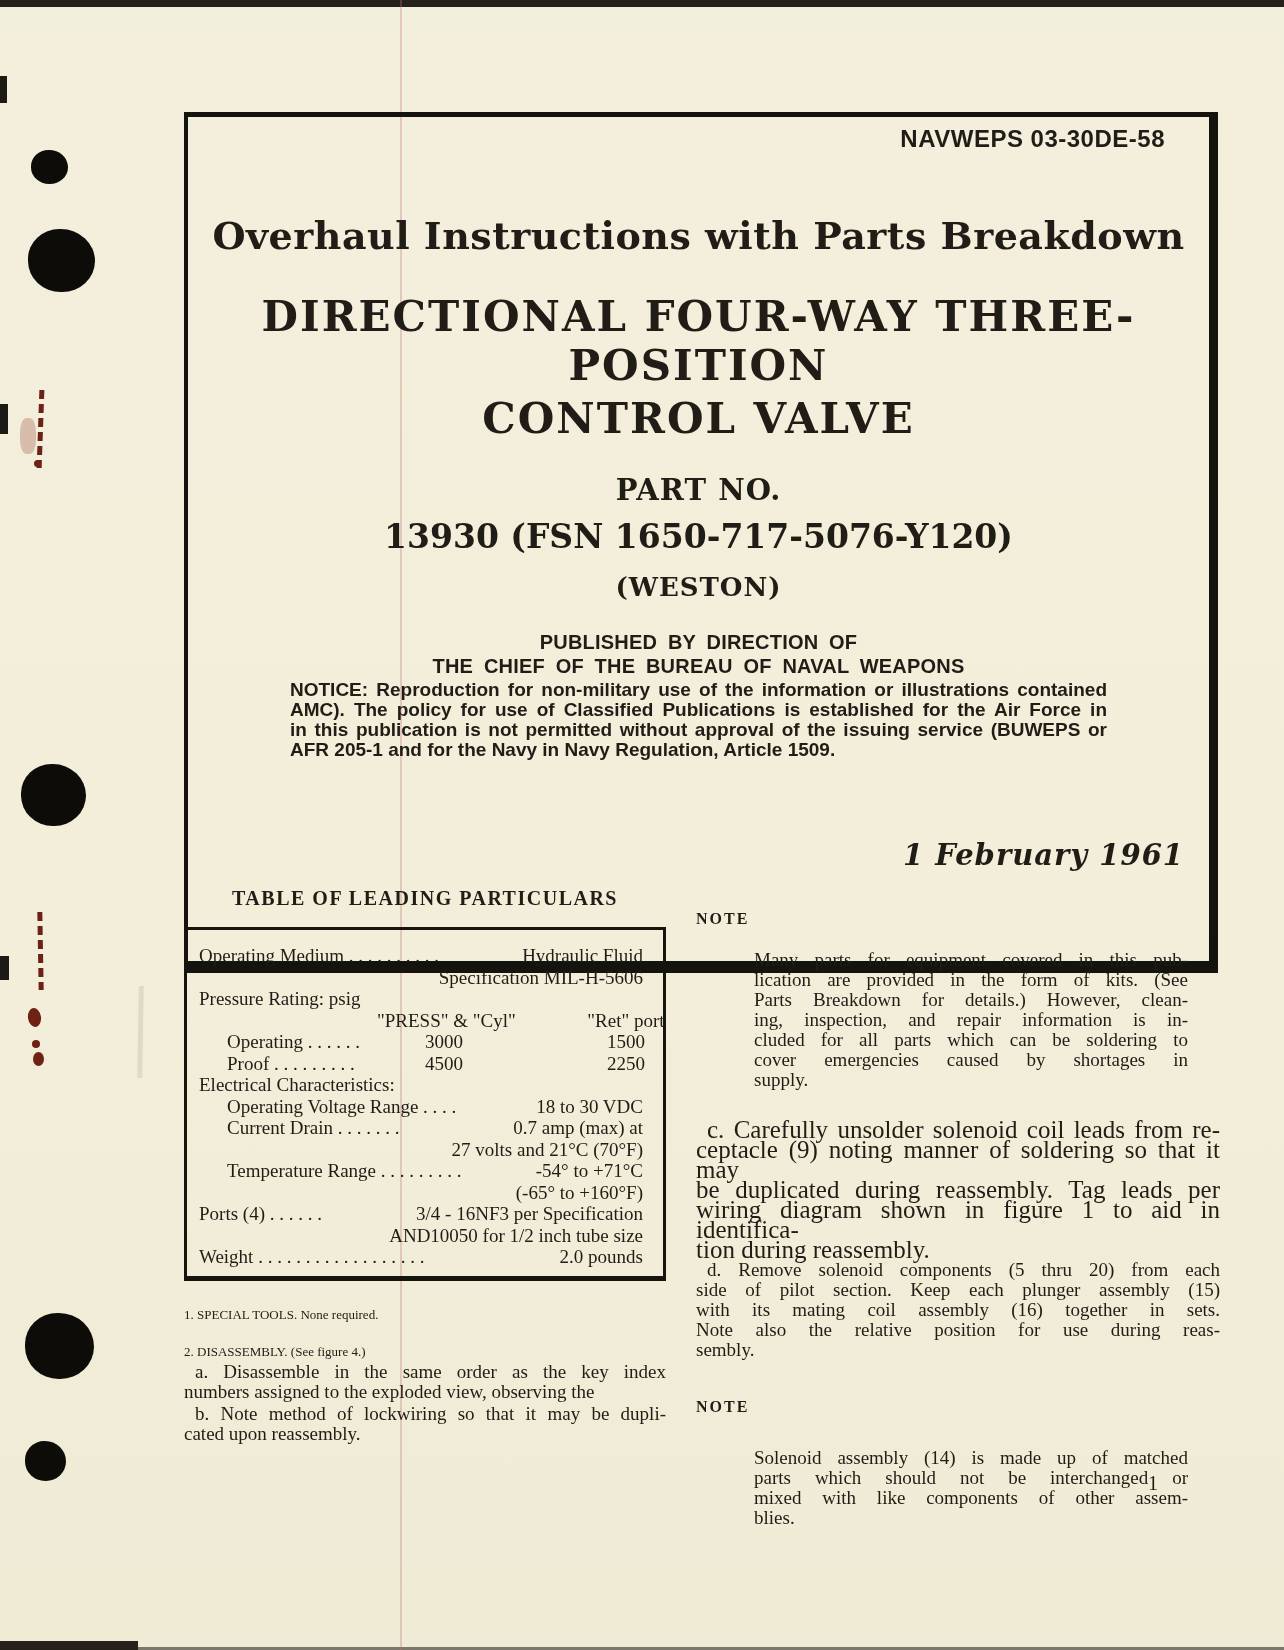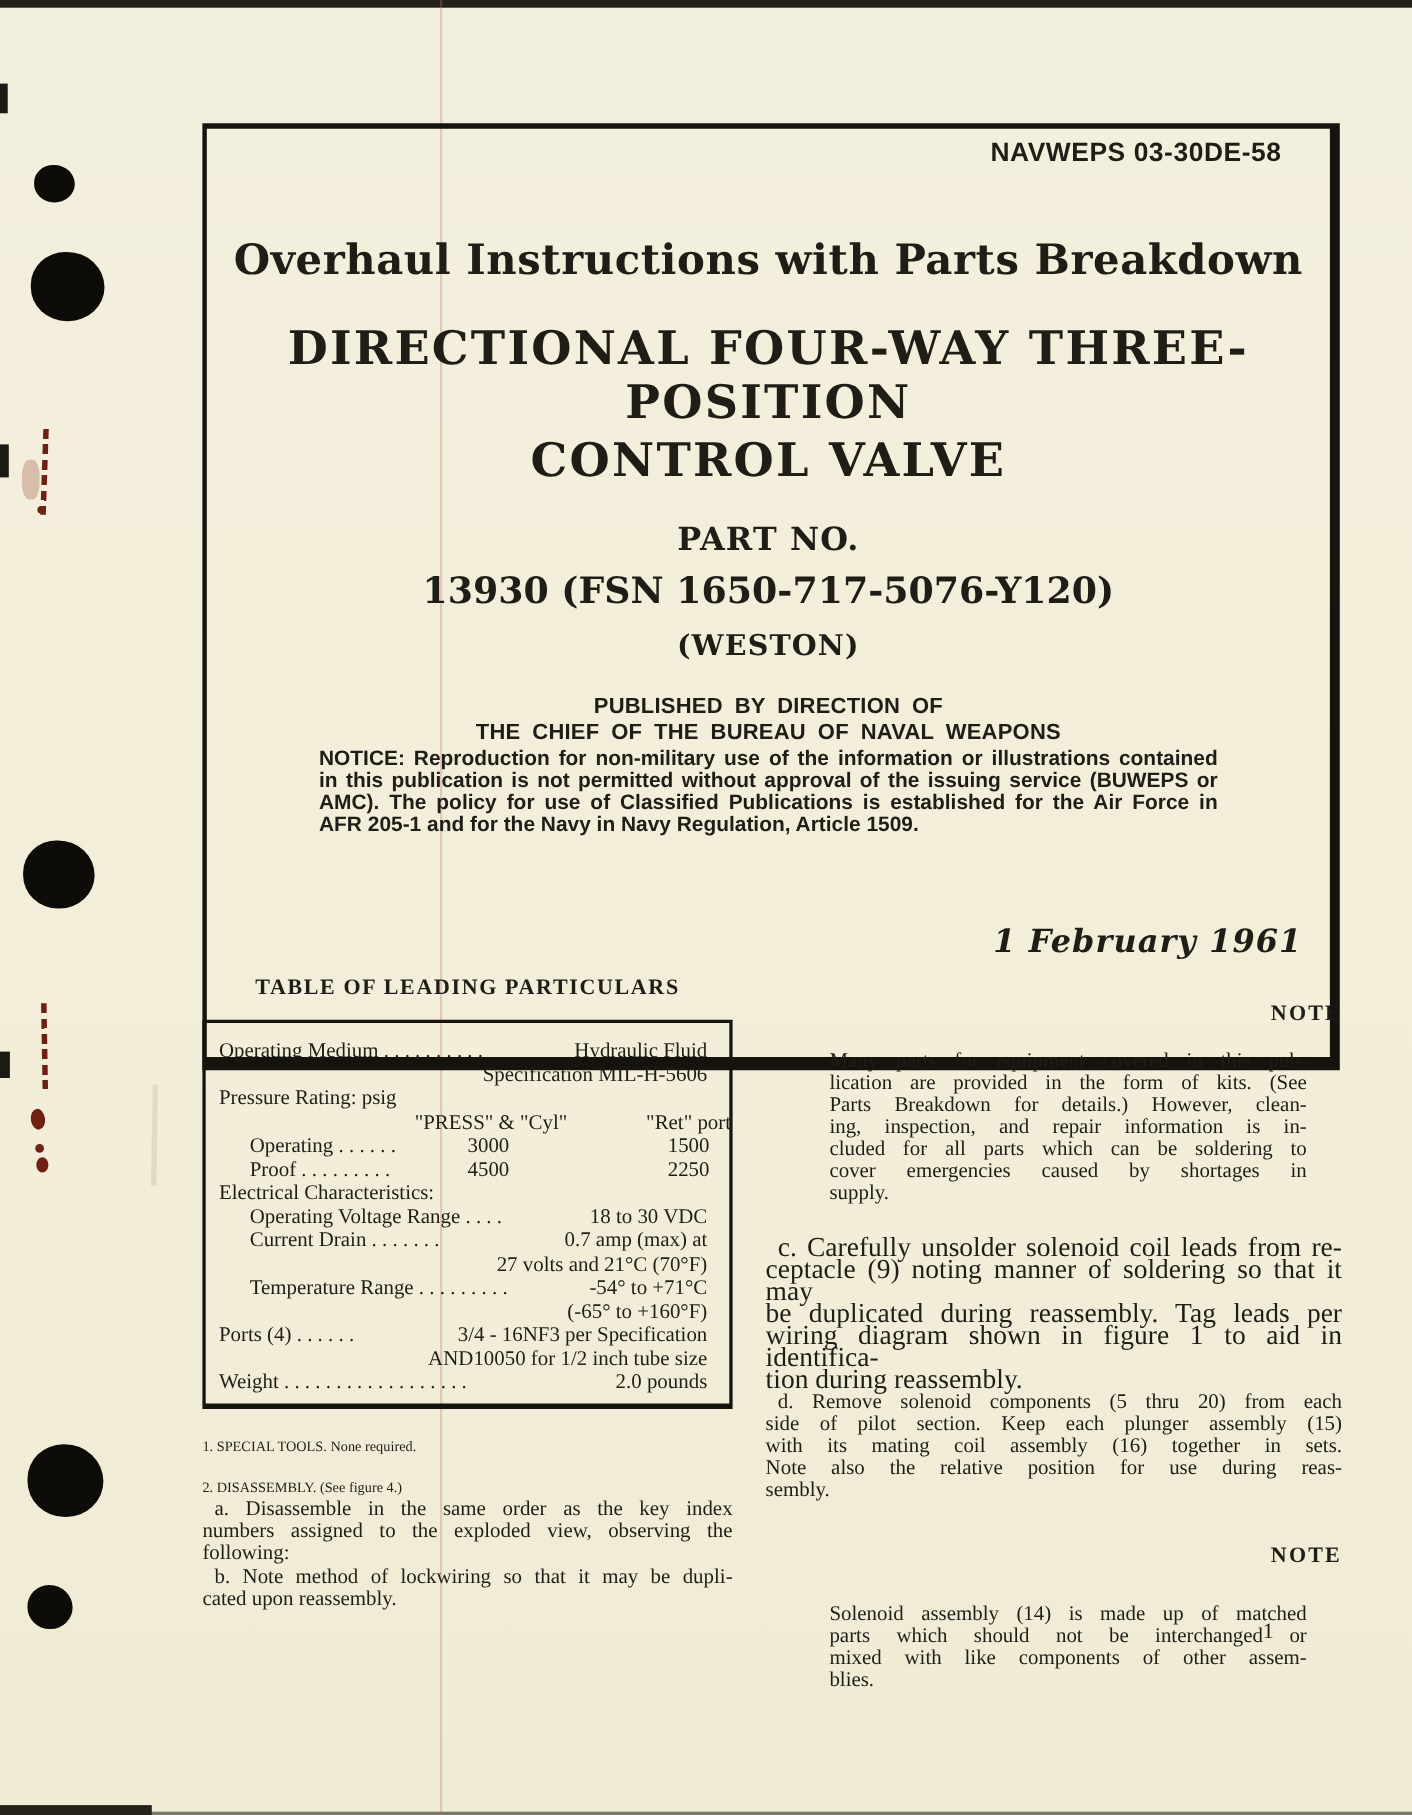--- a/index.html
+++ b/index.html
@@ -54,21 +54,21 @@
   .val{position:absolute;right:10px;}
   .mid{position:absolute;left:226px;}
   .midh{position:absolute;left:178px;}
   .rc{position:absolute;left:381px;width:92px;text-align:center;}
   .sec{margin-top:26px;font-size:13px;}
   .sec2{margin-top:21px;}
   .jp{margin-top:2px;font-size:19px;line-height:20px;}
   .jp div{text-align:justify;}
   .jp div:not(:last-child){text-align-last:justify;}
   .fl{padding-left:11px;}
-  .note-h{text-align:right;font-size:20px;font-weight:600;letter-spacing:2px;margin-top:14px;}
+  .note-h{text-align:left;font-size:16px;font-weight:600;letter-spacing:2px;margin-top:14px;}
   .note-p{margin:22px 32px 0 58px;font-size:19px;line-height:20px;}
   .para-c{margin-top:30px;font-size:25px;line-height:20px;}
   .para-d{margin-top:0;font-size:19px;line-height:20px;}
   .note-h2{margin-top:38px;}
   .note-p2{margin-top:32px;}
   .pagenum{position:absolute;left:1148px;top:1472px;font-size:20px;}
 </style>
 </head>
 <body>
 
@@ -108,22 +108,22 @@
     <div class="t-line2">CONTROL VALVE</div>
     <div class="pn-label">PART NO.</div>
     <div class="pn">13930 (FSN 1650-717-5076-Y120)</div>
     <div class="weston">(WESTON)</div>
     <div class="pub">
       <div>PUBLISHED BY DIRECTION OF</div>
       <div>THE CHIEF OF THE BUREAU OF NAVAL WEAPONS</div>
     </div>
     <div class="notice jp">
       <div>NOTICE: Reproduction for non-military use of the information or illustrations contained</div>
+      <div>AMC). The policy for use of Classified Publications is established for the Air Force in</div>
       <div>in this publication is not permitted without approval of the issuing service (BUWEPS or</div>
-      <div>AMC). The policy for use of Classified Publications is established for the Air Force in</div>
       <div>AFR 205-1 and for the Navy in Navy Regulation, Article 1509.</div>
     </div>
   </div>
 
   <div class="date">1 February 1961</div>
 
   <div class="col-left">
     <div class="lp-head">TABLE OF LEADING PARTICULARS</div>
 
     <div class="tlbox">
@@ -183,21 +183,20 @@
         <span>Weight   . . . . . . . . . . . . . . . . . .</span>
         <span class="val">2.0 pounds</span>
       </div>
     </div>
 
     <div class="sec">1.  SPECIAL TOOLS.   None required.</div>
     <div class="sec sec2">2.  DISASSEMBLY.   (See figure 4.)</div>
     <div class="jp">
       <div class="fl">a.  Disassemble in the same order as the key index</div>
       <div>numbers assigned to the exploded view, observing the</div>
-      <div>following:</div>
     </div>
     <div class="jp">
       <div class="fl">b.  Note method of lockwiring so that it may be dupli-</div>
       <div>cated upon reassembly.</div>
     </div>
   </div>
 
   <div class="col-right">
     <div class="note-h">NOTE</div>
     <div class="note-p jp">

